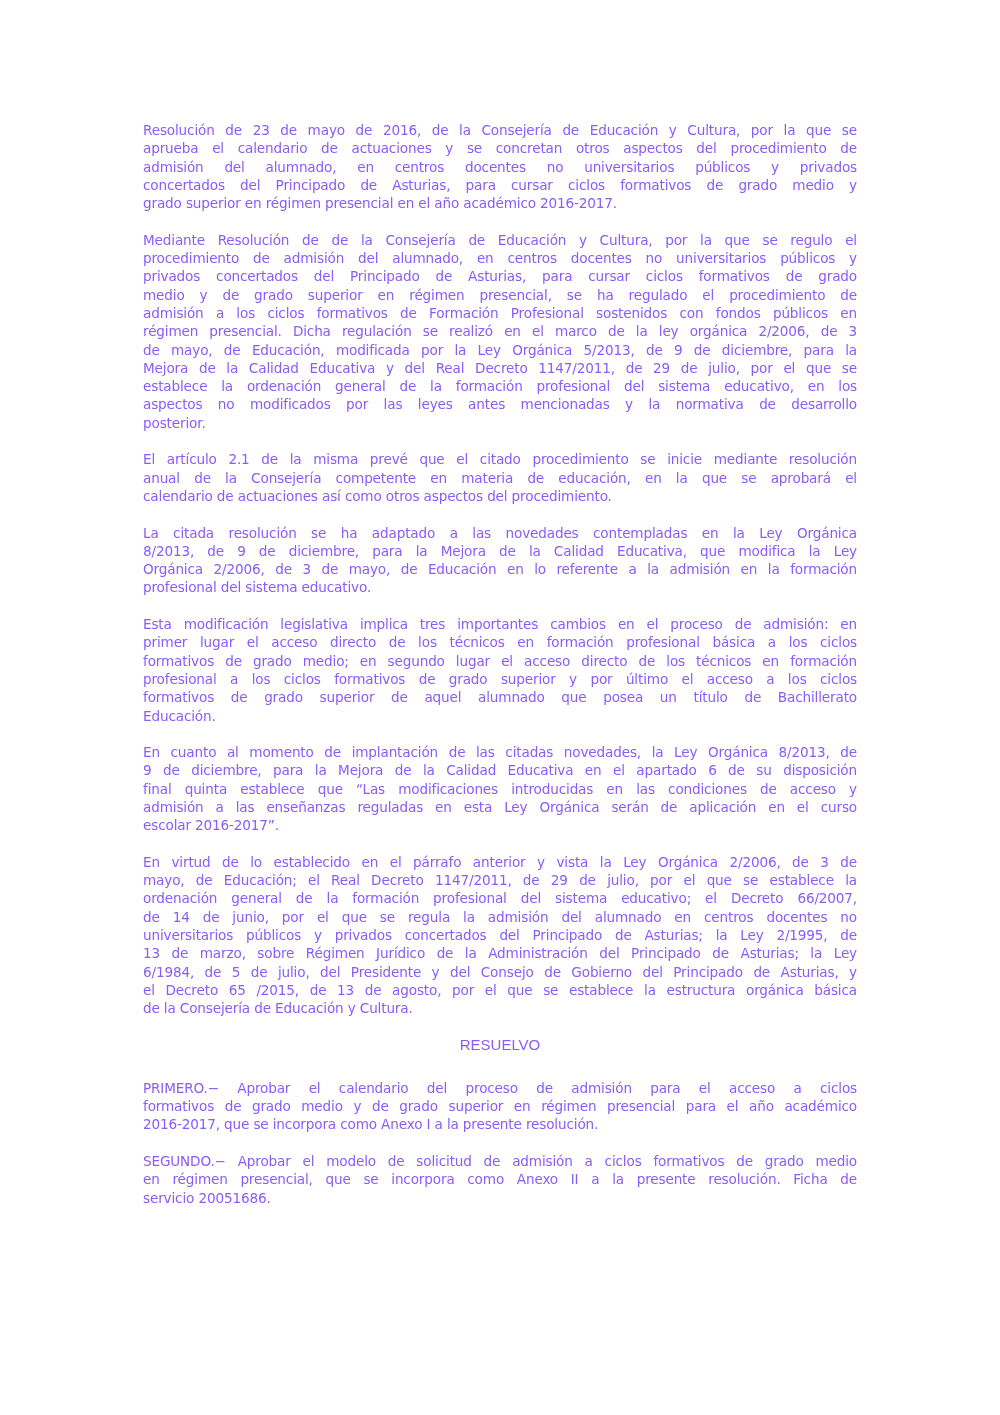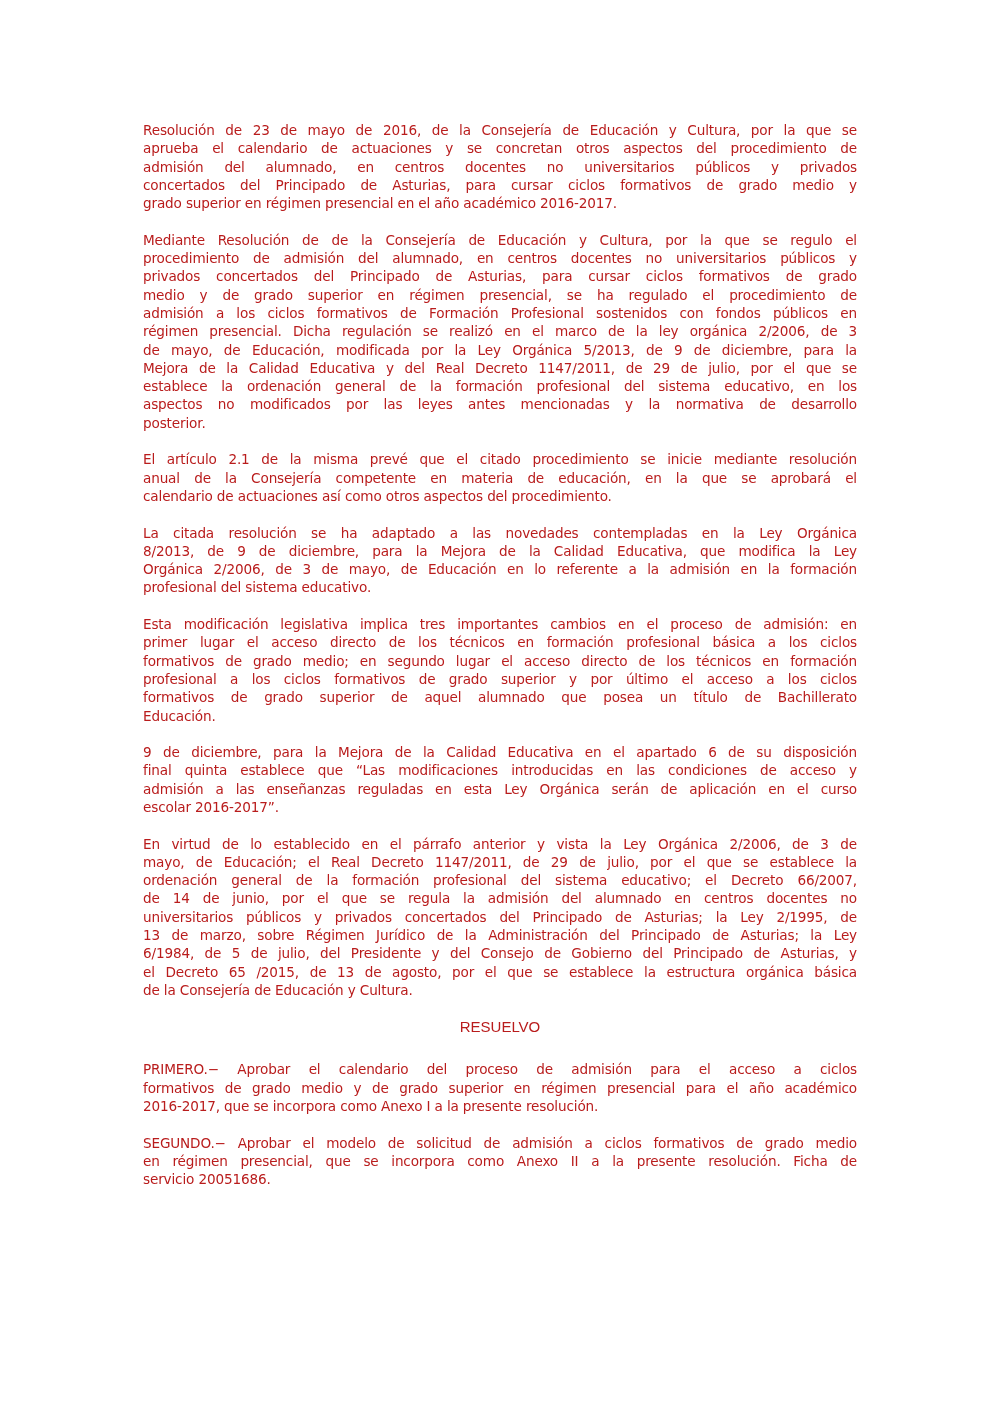--- a/index.html
+++ b/index.html
@@ -1,20 +1,20 @@
 <!DOCTYPE html>
 <html><head>
 <meta charset="utf-8">
 <style>
   html, body { margin: 0; padding: 0; background: #ffffff; }
   body { width: 1000px; height: 1415px; position: relative; overflow: hidden; }
   .page {
     position: absolute; left: 143px; top: 121px; width: 714px;
     font-family: "DejaVu Sans", sans-serif;
-    font-size: 13.6px; color: #b91c1c;
+    font-size: 13.6px; color: #8b5cf6;
   }
   .para { margin: 0 0 18.3px 0; }
   .line {
     display: block; height: 18.3px; line-height: 18.3px;
     white-space: nowrap; text-align: justify; text-align-last: justify;
     letter-spacing: -0.15px;
   }
   .line.last { text-align-last: left; }
   .heading {
     text-align: center; height: 18.3px; line-height: 18.3px;
@@ -60,20 +60,21 @@
       </div>
       <div class="para">
         <span class="line">Esta modificación legislativa implica tres importantes cambios en el proceso de admisión: en</span>
         <span class="line">primer lugar el acceso directo de los técnicos en formación profesional básica a los ciclos</span>
         <span class="line">formativos de grado medio; en segundo lugar el acceso directo de los técnicos en formación</span>
         <span class="line">profesional a los ciclos formativos de grado superior y por último el acceso a los ciclos</span>
         <span class="line">formativos de grado superior de aquel alumnado que posea un título de Bachillerato</span>
         <span class="line last">Educación.</span>
       </div>
       <div class="para">
+        <span class="line">En cuanto al momento de implantación de las citadas novedades, la Ley Orgánica 8/2013, de</span>
         <span class="line">9 de diciembre, para la Mejora de la Calidad Educativa en el apartado 6 de su disposición</span>
         <span class="line">final quinta establece que “Las modificaciones introducidas en las condiciones de acceso y</span>
         <span class="line">admisión a las enseñanzas reguladas en esta Ley Orgánica serán de aplicación en el curso</span>
         <span class="line last">escolar 2016-2017”.</span>
       </div>
       <div class="para">
         <span class="line">En virtud de lo establecido en el párrafo anterior y vista la Ley Orgánica 2/2006, de 3 de</span>
         <span class="line">mayo, de Educación; el Real Decreto 1147/2011, de 29 de julio, por el que se establece la</span>
         <span class="line">ordenación general de la formación profesional del sistema educativo; el Decreto 66/2007,</span>
         <span class="line">de 14 de junio, por el que se regula la admisión del alumnado en centros docentes no</span>

